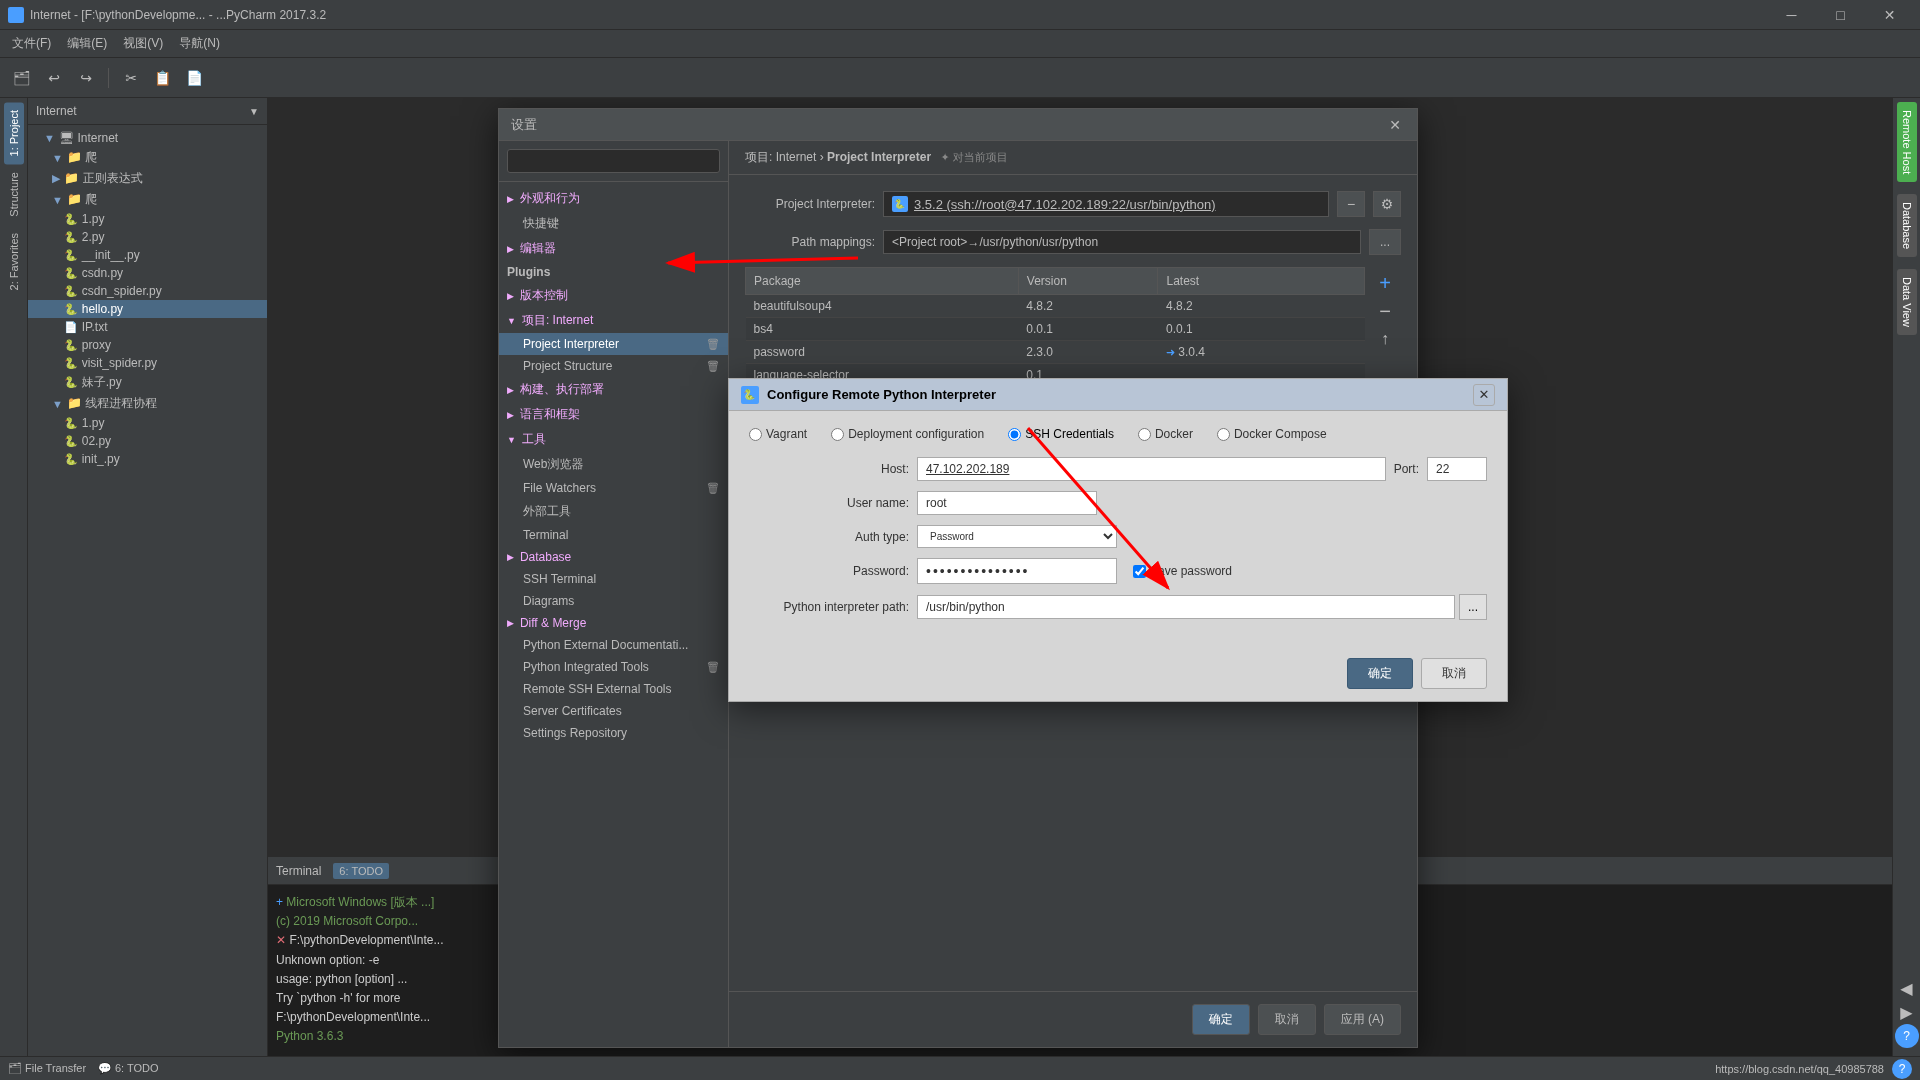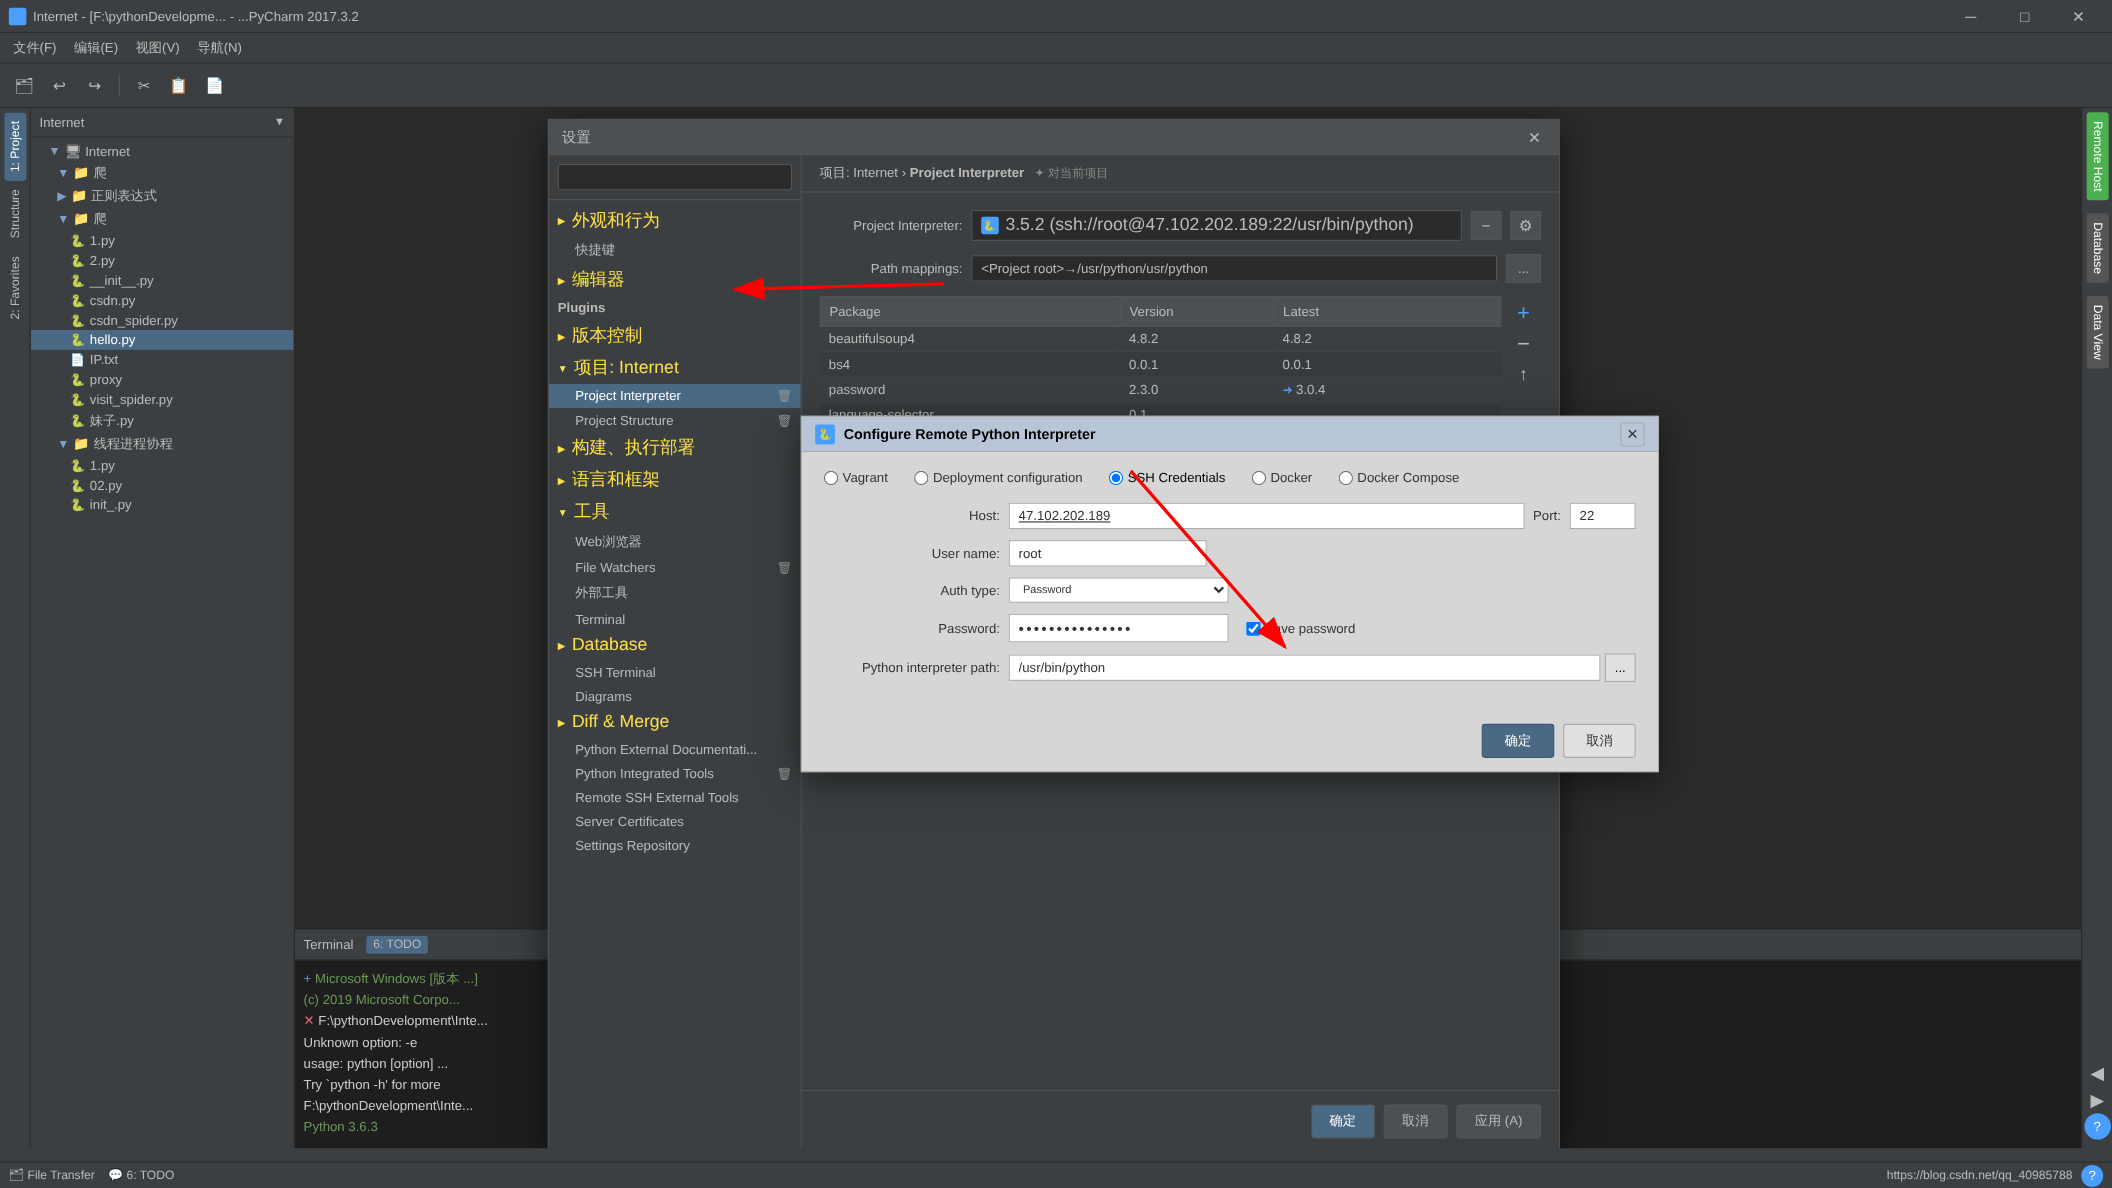--- a/index.html
+++ b/index.html
@@ -190,21 +190,20 @@
     .status-bar {
       height: 24px;
       background: #3c3f41;
       display: flex;
       align-items: center;
       padding: 0 8px;
       font-size: 11px;
       color: #bbbbbb;
       border-top: 1px solid #2b2b2b;
       justify-content: space-between;
-      margin-top: 12px;
     }
 
     
     .settings-dialog {
       position: absolute;
       top: 10px;
       left: 230px;
       width: 920px;
       height: 940px;
       background: #3c3f41;
@@ -272,22 +271,22 @@
       padding: 4px 8px 4px 16px;
       display: flex;
       align-items: center;
       gap: 6px;
       color: #bbbbbb;
       font-size: 12px;
       cursor: pointer;
     }
     .settings-tree-item.selected { background: #4a6984; color: #ffffff; }
     .settings-tree-item.section-header {
-      color: #fde047;
-      font-size: 16px;
+      color: #f0abfc;
+      font-size: 12px;
       padding-left: 8px;
     }
     .settings-tree-item.section-header.expanded::before { content: '▼ '; font-size: 9px; }
     .settings-tree-item.section-header::before { content: '▶ '; font-size: 9px; }
     .settings-tree-item.sub-item { padding-left: 24px; }
     .settings-tree-delete {
       margin-left: auto;
       color: #999;
       font-size: 11px;
     }
@@ -810,21 +809,21 @@
             <div class="settings-breadcrumb">
               项目: Internet › <strong>Project Interpreter</strong>
               <span style="margin-left:6px; font-size:11px; color:#888;">✦ 对当前项目</span>
             </div>
             <div class="pi-panel">
 
               <div class="pi-row">
                 <span class="pi-label">Project Interpreter:</span>
                 <div class="pi-value" style="flex:1;display:flex;align-items:center;gap:6px;background:#2b2b2b;border:1px solid #555;padding:4px 8px;">
                   <span class="pi-interpreter-icon">🐍</span>
-                  <span style="color:#bbbbbb;font-size:16px;flex:1;">3.5.2 (ssh://root@47.102.202.189:22/usr/bin/python)</span>
+                  <span style="color:#bbbbbb;font-size:13px;flex:1;text-decoration:underline;">3.5.2 (ssh://root@47.102.202.189:22/usr/bin/python)</span>
                 </div>
                 <button class="pi-action-btn" style="color:#bbbbbb;background:#4c5052;border:1px solid #555;width:28px;height:26px;">−</button>
                 <button class="pi-action-btn" style="color:#bbbbbb;background:#4c5052;border:1px solid #555;width:28px;height:26px;">⚙</button>
               </div>
 
               <div class="pi-row">
                 <span class="pi-label">Path mappings:</span>
                 <div style="flex:1;background:#2b2b2b;border:1px solid #555;padding:4px 8px;color:#bbbbbb;font-size:12px;">&lt;Project root&gt;→/usr/python/usr/python</div>
                 <button class="pi-dots-btn">...</button>
               </div>

